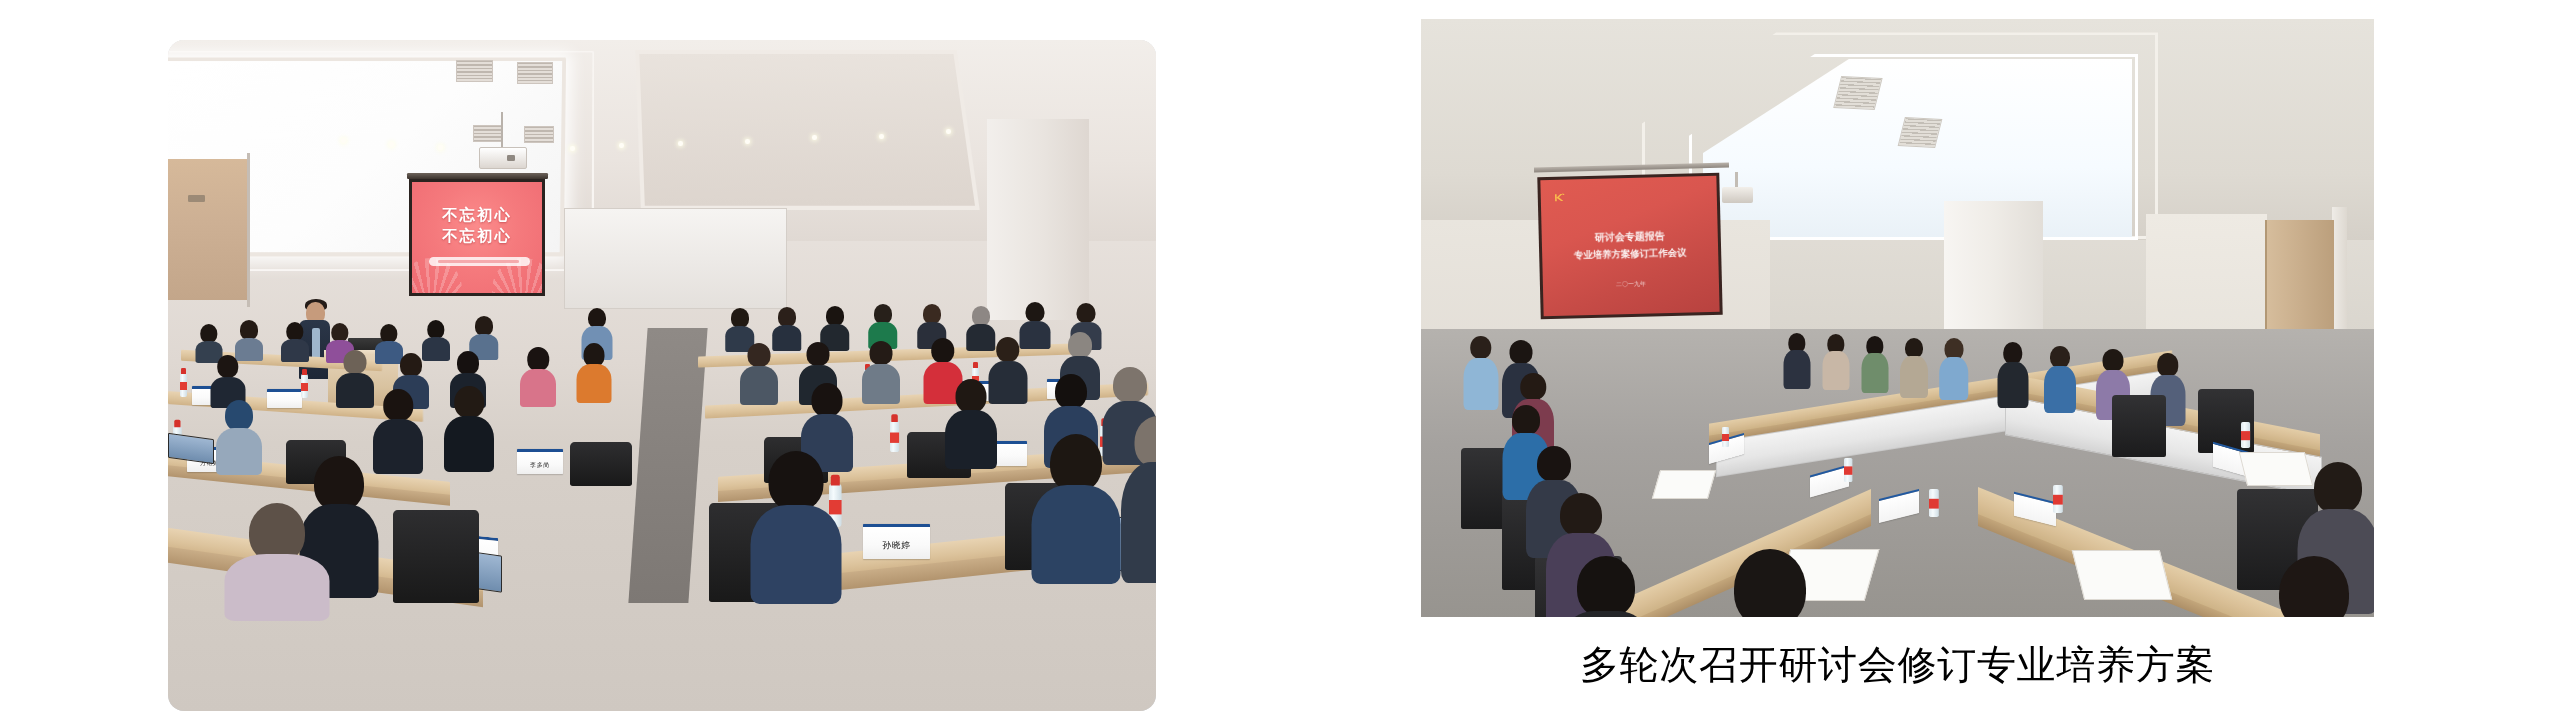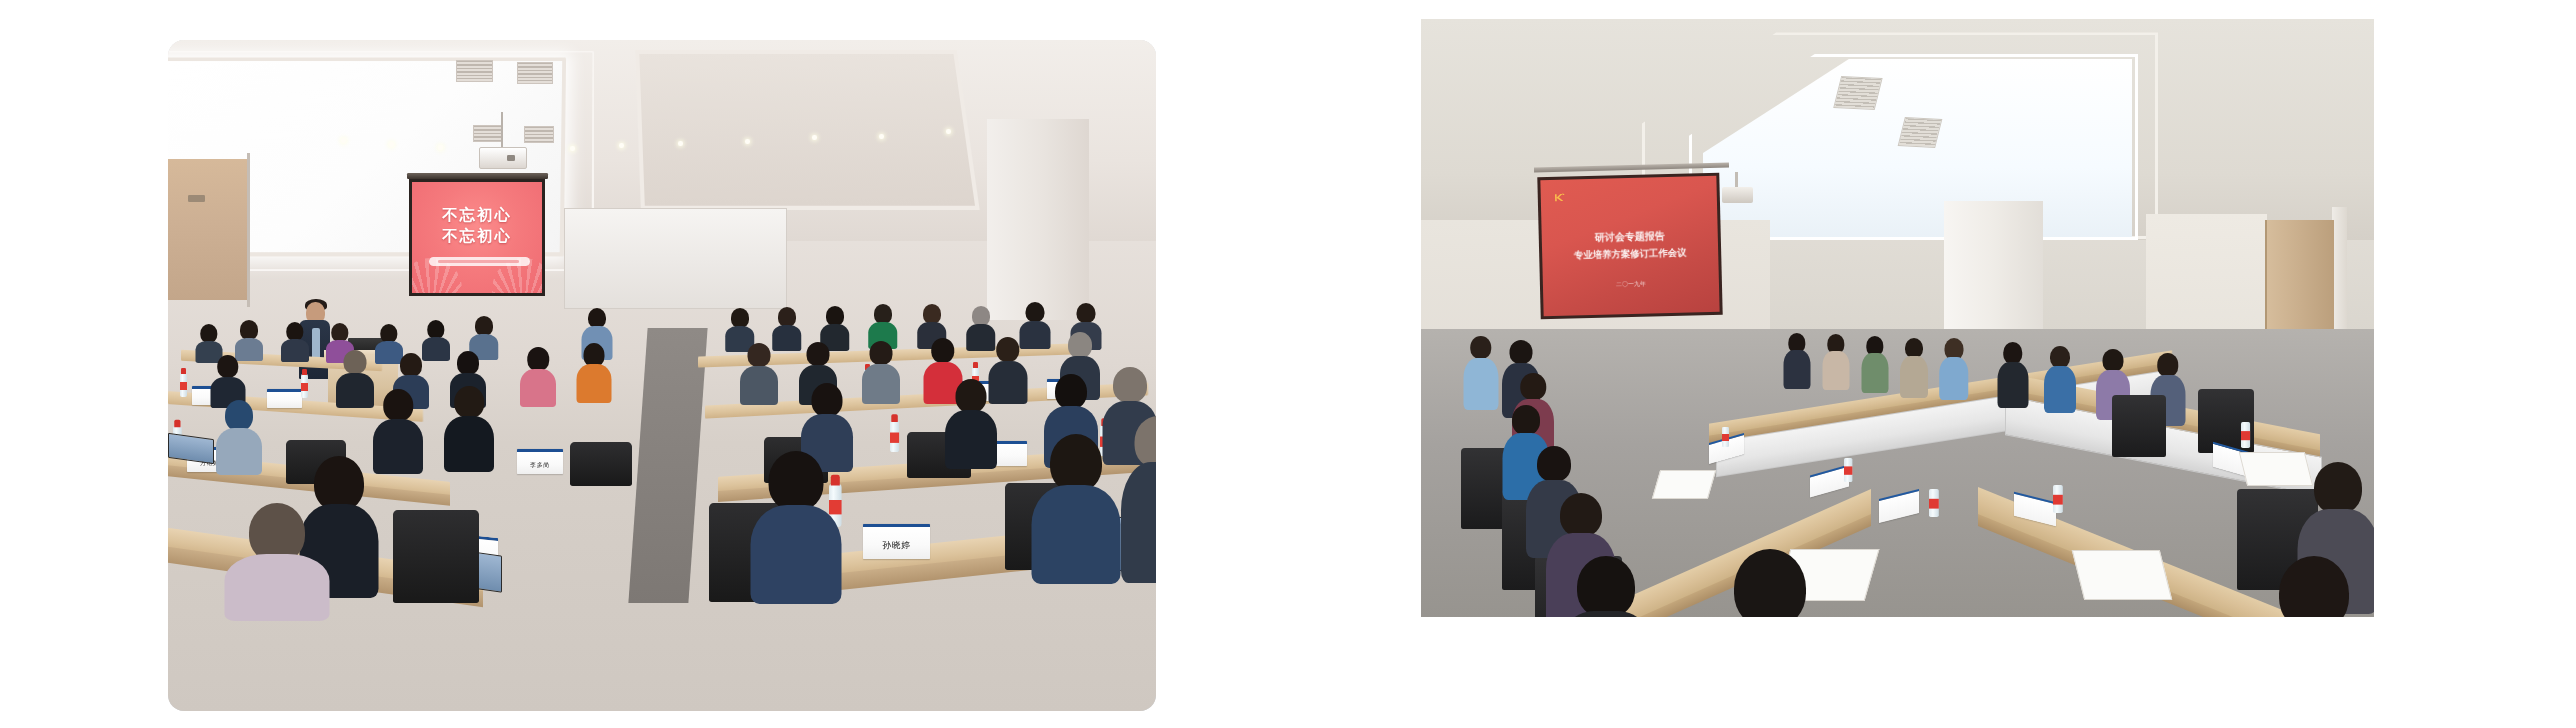--- a/index.html
+++ b/index.html
@@ -861,16 +861,17 @@
       <div class="p2-person" style="left:876px;top:443px; width:81px; height:148px;">
         <div class="p2-head" style="width:48px;height:52px;top:0;  background:#221b16;"></div>
         <div class="p2-torso" style="width:81px;height:105px;top:47px;background:#4c4b55;"></div>
       </div>
       <div class="p2-person" style="left:829px;top:537px; width:127px; height:201px;">
         <div class="p2-head" style="width:70px;height:75px;top:0; background:#1e1714;"></div>
 
       </div>
     </div>
 
+    <div class="caption">多轮次召开研讨会修订专业培养方案</div>
   </div>
 
 </div>
 
 
 </body></html>

